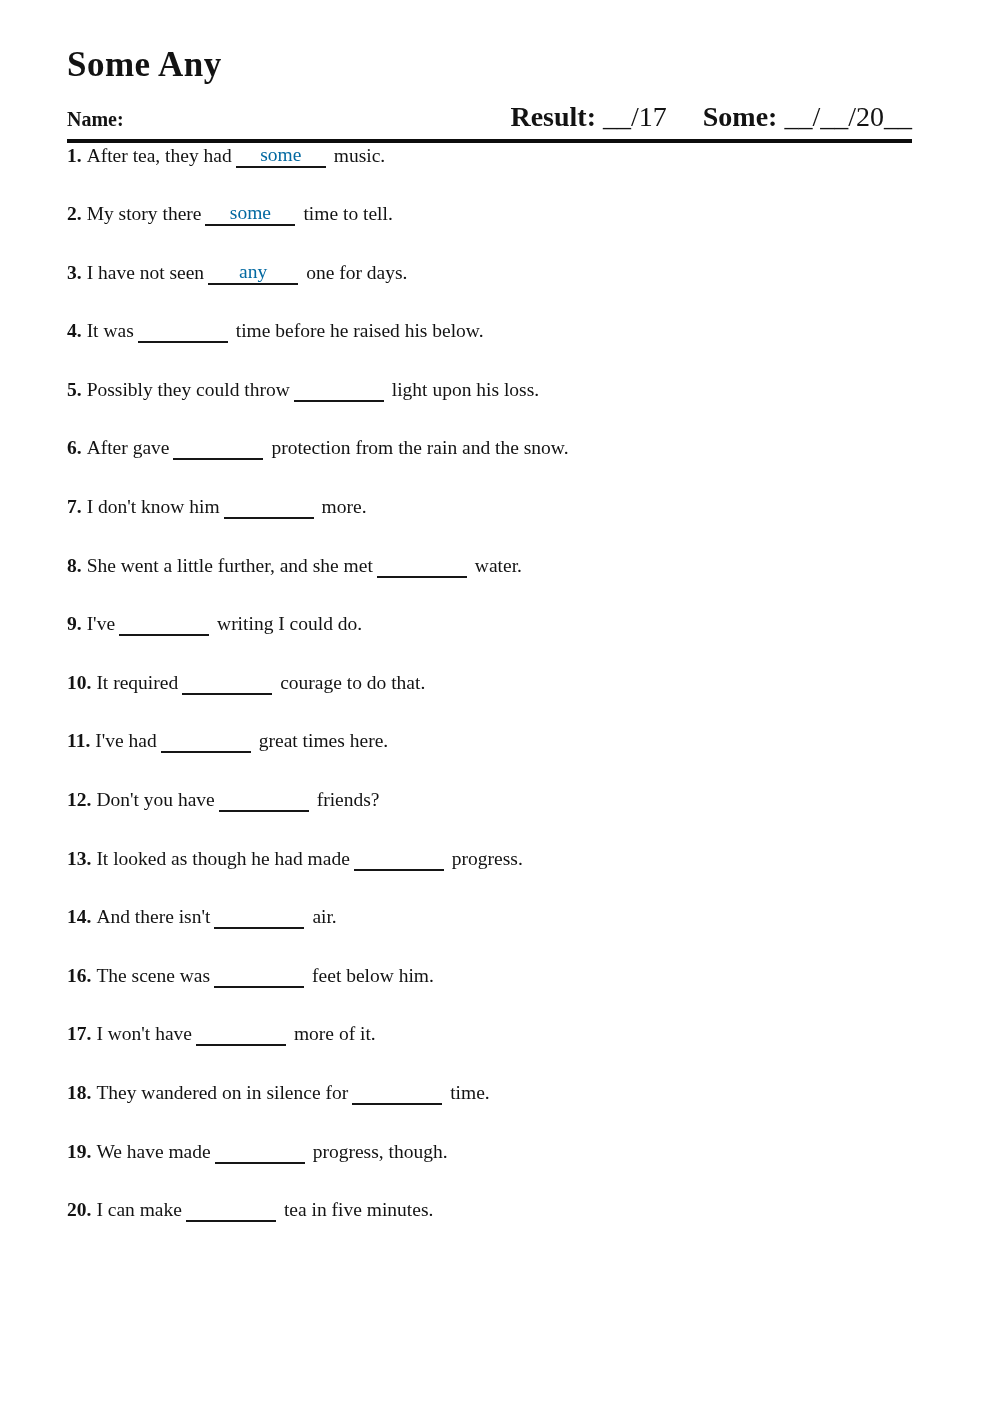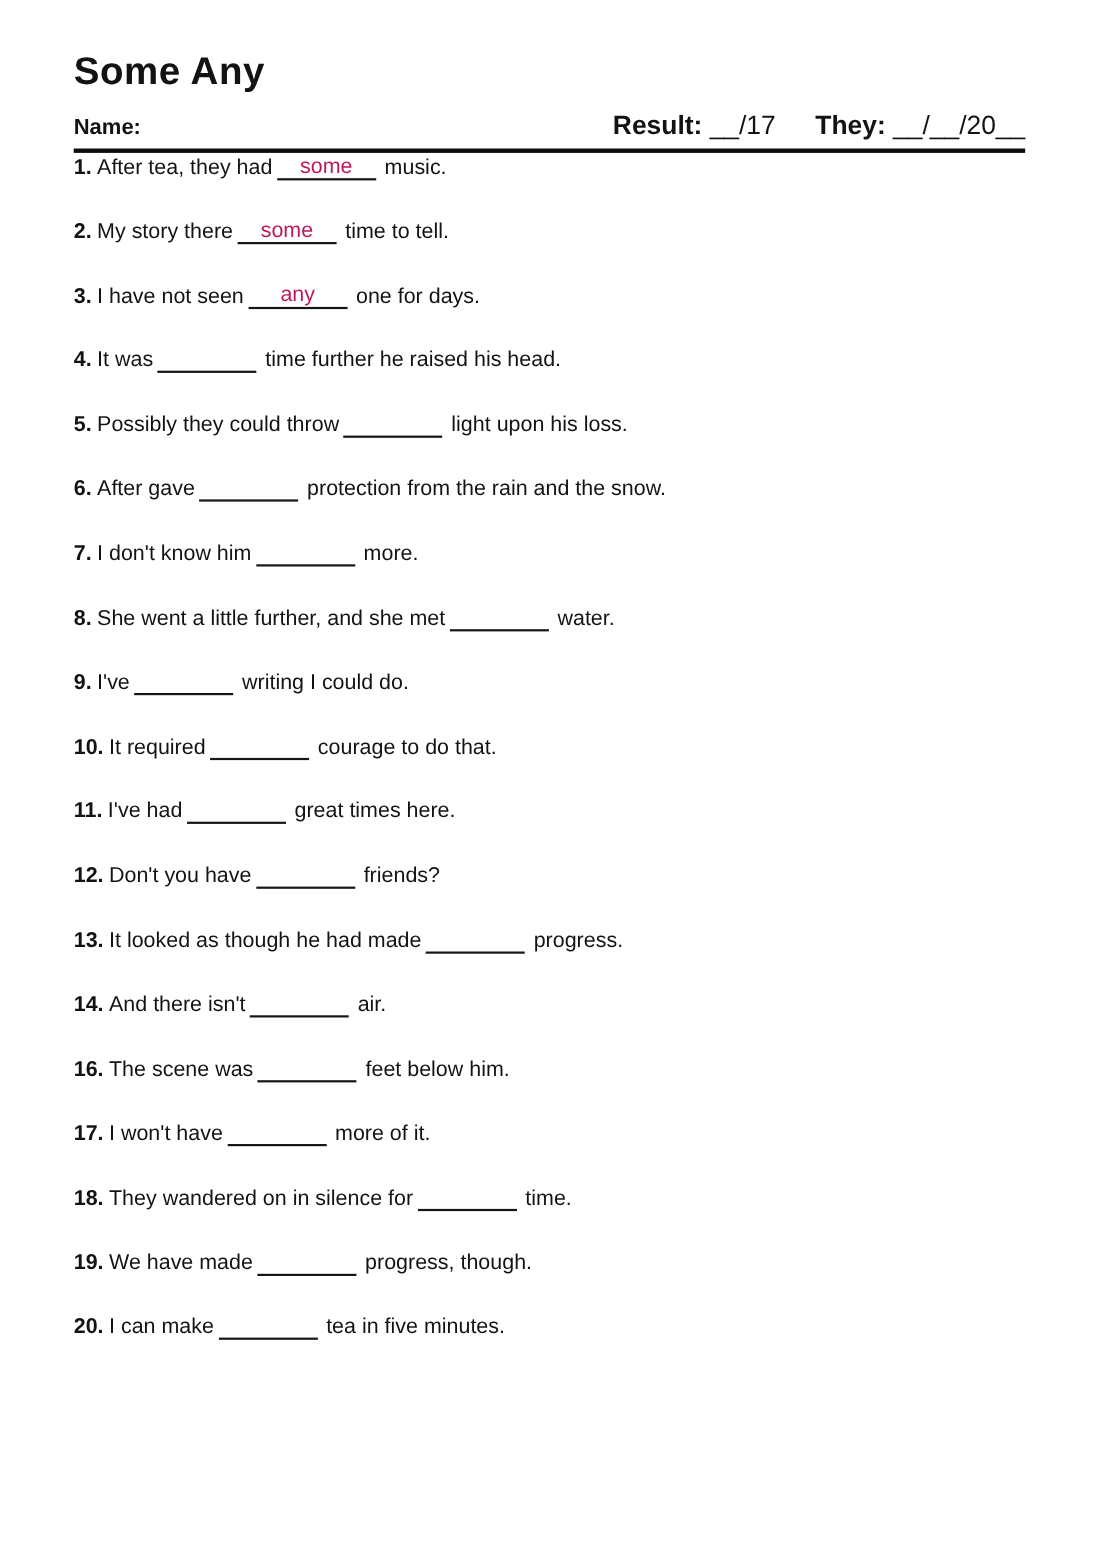--- a/index.html
+++ b/index.html
@@ -6,41 +6,42 @@
   html, body {
     width: 1000px;
     background: #ffffff;
     font-family: "Liberation Sans", sans-serif;
     color: #131313;
   }
   .page {
     width: 1000px;
     height: 1414px;
     background: #ffffff;
-    padding: 46px 68px 20px 67px;
+    padding: 46px 88px 20px 67px;
     overflow: hidden;
+    font-family: Liberation Serif, serif;
   }
   .title {
     font-size: 35px;
     font-weight: bold;
     letter-spacing: 0.5px;
     line-height: 1.1;
   }
   .header-row {
     display: flex;
     justify-content: space-between;
     align-items: baseline;
     margin-top: 16px;
     font-size: 20px;
   }
   .header-label { font-weight: bold; }
   .header-right {
     display: flex;
     gap: 36px;
-    font-size: 24px;
+    font-size: 28px;
   }
   .header-field { white-space: nowrap; }
   .header-value { font-weight: normal; }
   .rule {
     margin-top: 6px;
     border-bottom: 4px solid #0d0d0d;
   }
   .items {
   }
   .item {
@@ -63,42 +64,42 @@
     margin: 0 4px;
   }
   .ans {
     position: absolute;
     left: 0;
     right: 0;
     bottom: 0px;
     text-align: center;
     font-size: 19.5px;
     line-height: 22px;
-    color: #be185d;
+    color: #0369a1;
   }
   .post { margin-left: 4px; }
 </style>
 </head>
 <body>
 
 <div class="page">
 
   <div class="title">Some Any</div>
 
   <div class="header-row">
     <div class="header-field">
       <span class="header-label">Name:</span>
     </div>
     <div class="header-right">
       <div class="header-field">
         <span class="header-label">Result:</span>
         <span class="header-value">__/17</span>
       </div>
       <div class="header-field">
-        <span class="header-label">They:</span>
+        <span class="header-label">Some:</span>
         <span class="header-value">__/__/20__</span>
       </div>
     </div>
   </div>
 
   <div class="rule"></div>
 
   <div class="items" id="items">
   <div class="item">
     <span class="num">1.</span><span class="pre">After tea, they had</span><span class="blank"><span class="ans">some</span></span><span class="post">music.</span>
@@ -106,21 +107,21 @@
 
   <div class="item">
     <span class="num">2.</span><span class="pre">My story there</span><span class="blank"><span class="ans">some</span></span><span class="post">time to tell.</span>
   </div>
 
   <div class="item">
     <span class="num">3.</span><span class="pre">I have not seen</span><span class="blank"><span class="ans">any</span></span><span class="post">one for days.</span>
   </div>
 
   <div class="item">
-    <span class="num">4.</span><span class="pre">It was</span><span class="blank"><span class="ans"></span></span><span class="post">time further he raised his head.</span>
+    <span class="num">4.</span><span class="pre">It was</span><span class="blank"><span class="ans"></span></span><span class="post">time before he raised his below.</span>
   </div>
 
   <div class="item">
     <span class="num">5.</span><span class="pre">Possibly they could throw</span><span class="blank"><span class="ans"></span></span><span class="post">light upon his loss.</span>
   </div>
 
   <div class="item">
     <span class="num">6.</span><span class="pre">After gave</span><span class="blank"><span class="ans"></span></span><span class="post">protection from the rain and the snow.</span>
   </div>
 

